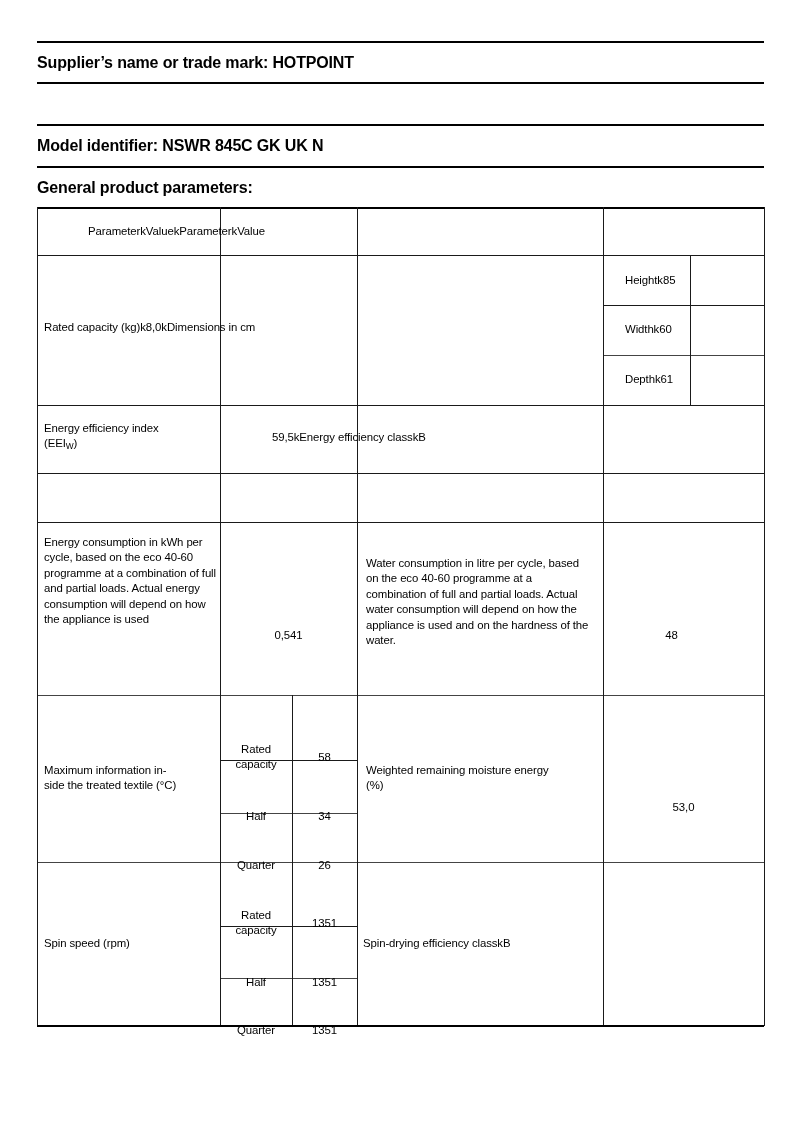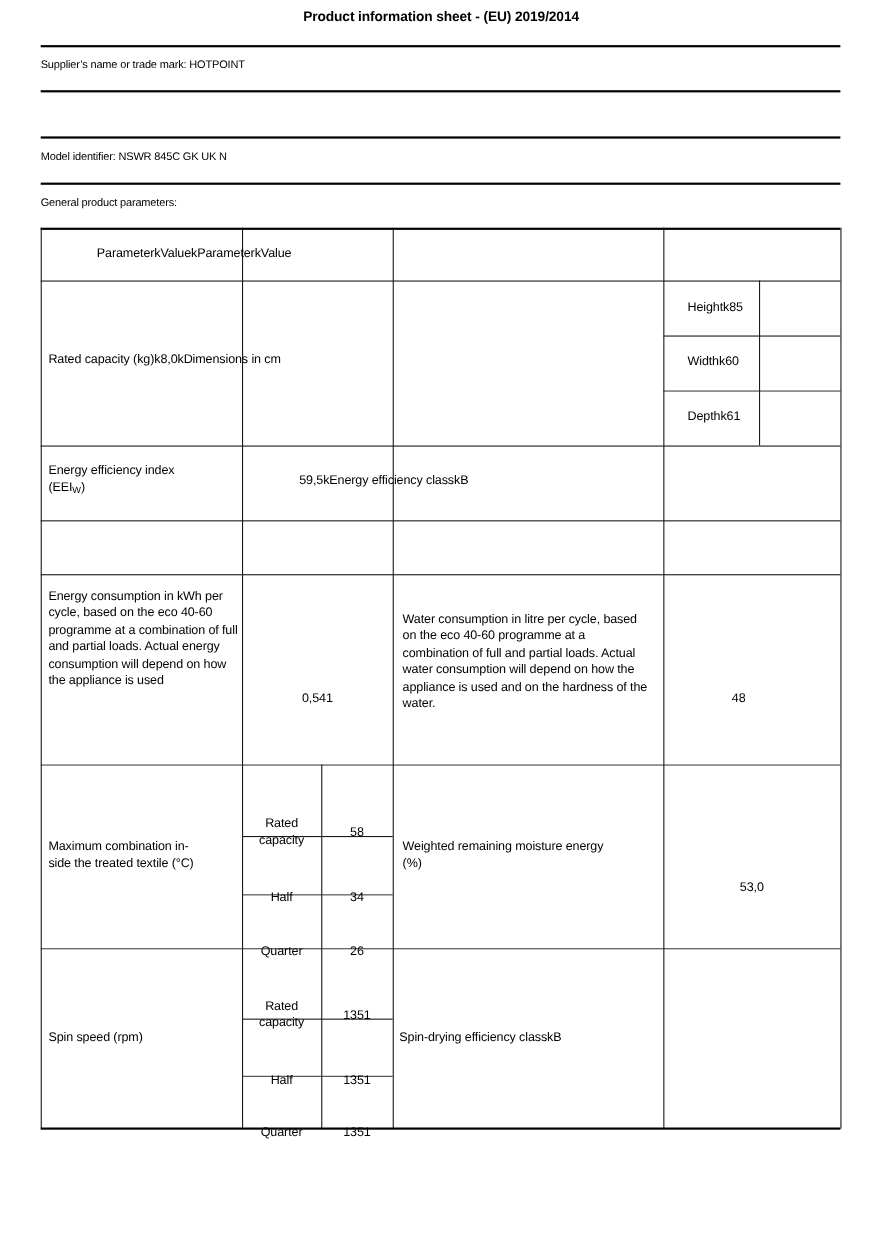--- a/index.html
+++ b/index.html
@@ -33,22 +33,22 @@
   .hrule {
     position: absolute;
     left: 37px;
     width: 727px;
     height: 0;
     border-top: 2.2px solid #000;
   }
   .hdr-line {
     position: absolute;
     left: 37px;
-    font-size: 10px;
-    font-weight: normal;
+    font-size: 16px;
+    font-weight: bold;
     letter-spacing: -0.15px;
     white-space: nowrap;
   }
 
   
   .tbl-top {
     position: absolute;
     left: 37px;
     width: 727px;
     height: 0;
@@ -91,21 +91,20 @@
   sub {
     font-size: 8.4px;
     vertical-align: -0.22em;
   }
 </style>
 </head>
 <body>
 
 <div id="page">
 
-  <div class="doc-title">Product information sheet - (EU) 2019/2014</div>
 
   <div class="hrule" style="top:41px;"></div>
   <div class="hdr-line" style="top:54px;">Supplier’s name or trade mark: HOTPOINT</div>
 
   <div class="hrule" style="top:82px;"></div>
 
   <div class="hrule" style="top:124px;"></div>
   <div class="hdr-line" style="top:137px;">Model identifier: NSWR 845C GK UK N</div>
 
   <div class="hrule" style="top:166px;"></div>
@@ -159,21 +158,21 @@
 
   <div class="cell wrap" style="left:44px; top:535px; width:172px;">Energy consumption in kWh per cycle, based on the eco 40-60 programme at a combination of full and partial loads. Actual energy consumption will depend on how the appliance is used</div>
 
   <div class="cell ctr" style="left:220px; top:599px; width:137px;">0,541</div>
 
   <div class="cell wrap" style="left:366px; top:556px; width:228px;">Water consumption in litre per cycle, based on the eco 40-60 programme at a combination of full and partial loads. Actual water consumption will depend on how the appliance is used and on the hardness of the water.</div>
 
   <div class="cell ctr" style="left:591px; top:599px; width:161px;">48</div>
 
   <div class="cell wrap" style="left:44px; top:763px; width:176px;">
-    <span>Maximum combination in-</span><br><span>side the treated textile (°C)</span>
+    <span>Maximum information in-</span><br><span>side the treated textile (°C)</span>
   </div>
 
   <div class="cell ctr" style="left:220px; top:713px; width:72px;">
     <span>Rated</span><br><span>capacity</span>
   </div>
   <div class="cell ctr" style="left:292px; top:721px; width:65px;">58</div>
 
   <div class="cell ctr" style="left:220px; top:780px; width:72px;">Half</div>
   <div class="cell ctr" style="left:292px; top:780px; width:65px;">34</div>
 

